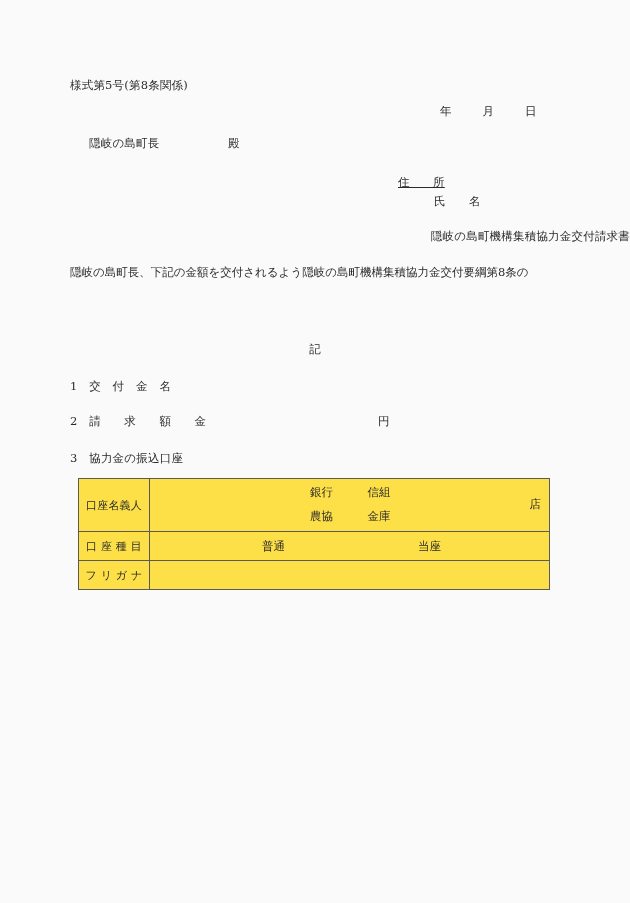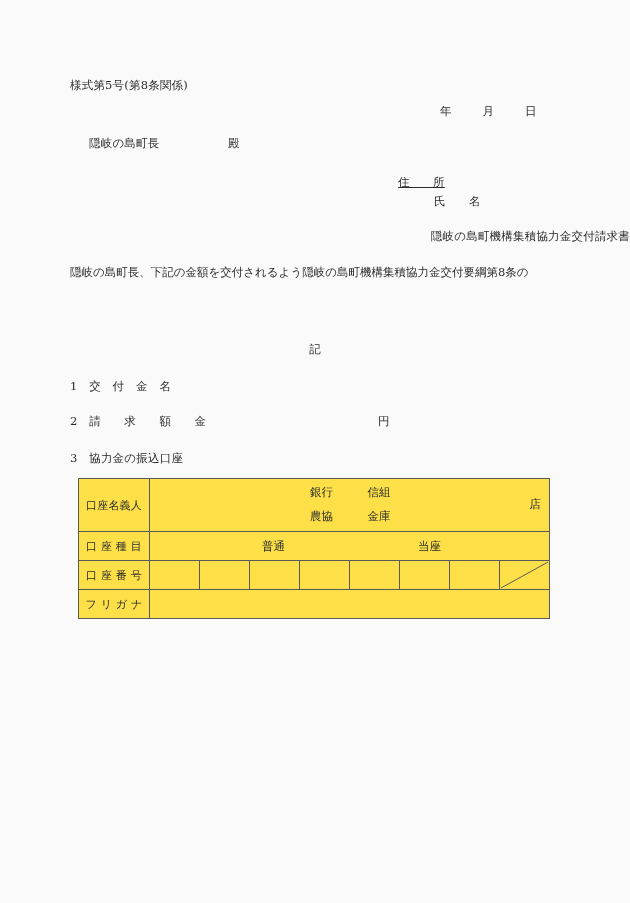--- a/index.html
+++ b/index.html
@@ -204,35 +204,20 @@
       </tr>
 
       <tr class="r-kind">
         <td class="lbl">口 座 種 目</td>
         <td class="kind-cell" colspan="8">
           <span class="o1">普通</span>
           <span class="o2">当座</span>
         </td>
       </tr>
 
-      <tr class="r-num">
-        <td class="lbl">口 座 番 号</td>
-        <td class="digit first"></td>
-        <td class="digit"></td>
-        <td class="digit"></td>
-        <td class="digit"></td>
-        <td class="digit"></td>
-        <td class="digit"></td>
-        <td class="digit"></td>
-        <td class="digit slash">
-          <svg viewBox="0 0 50 28" preserveAspectRatio="none">
-            <line x1="1" y1="27" x2="49" y2="1" stroke="#5a5a5a" stroke-width="1"></line>
-          </svg>
-        </td>
-      </tr>
 
       <tr class="r-kana">
         <td class="lbl">フ リ ガ ナ</td>
         <td colspan="8"></td>
       </tr>
 
     </tbody>
   </table>
 
 </div>

